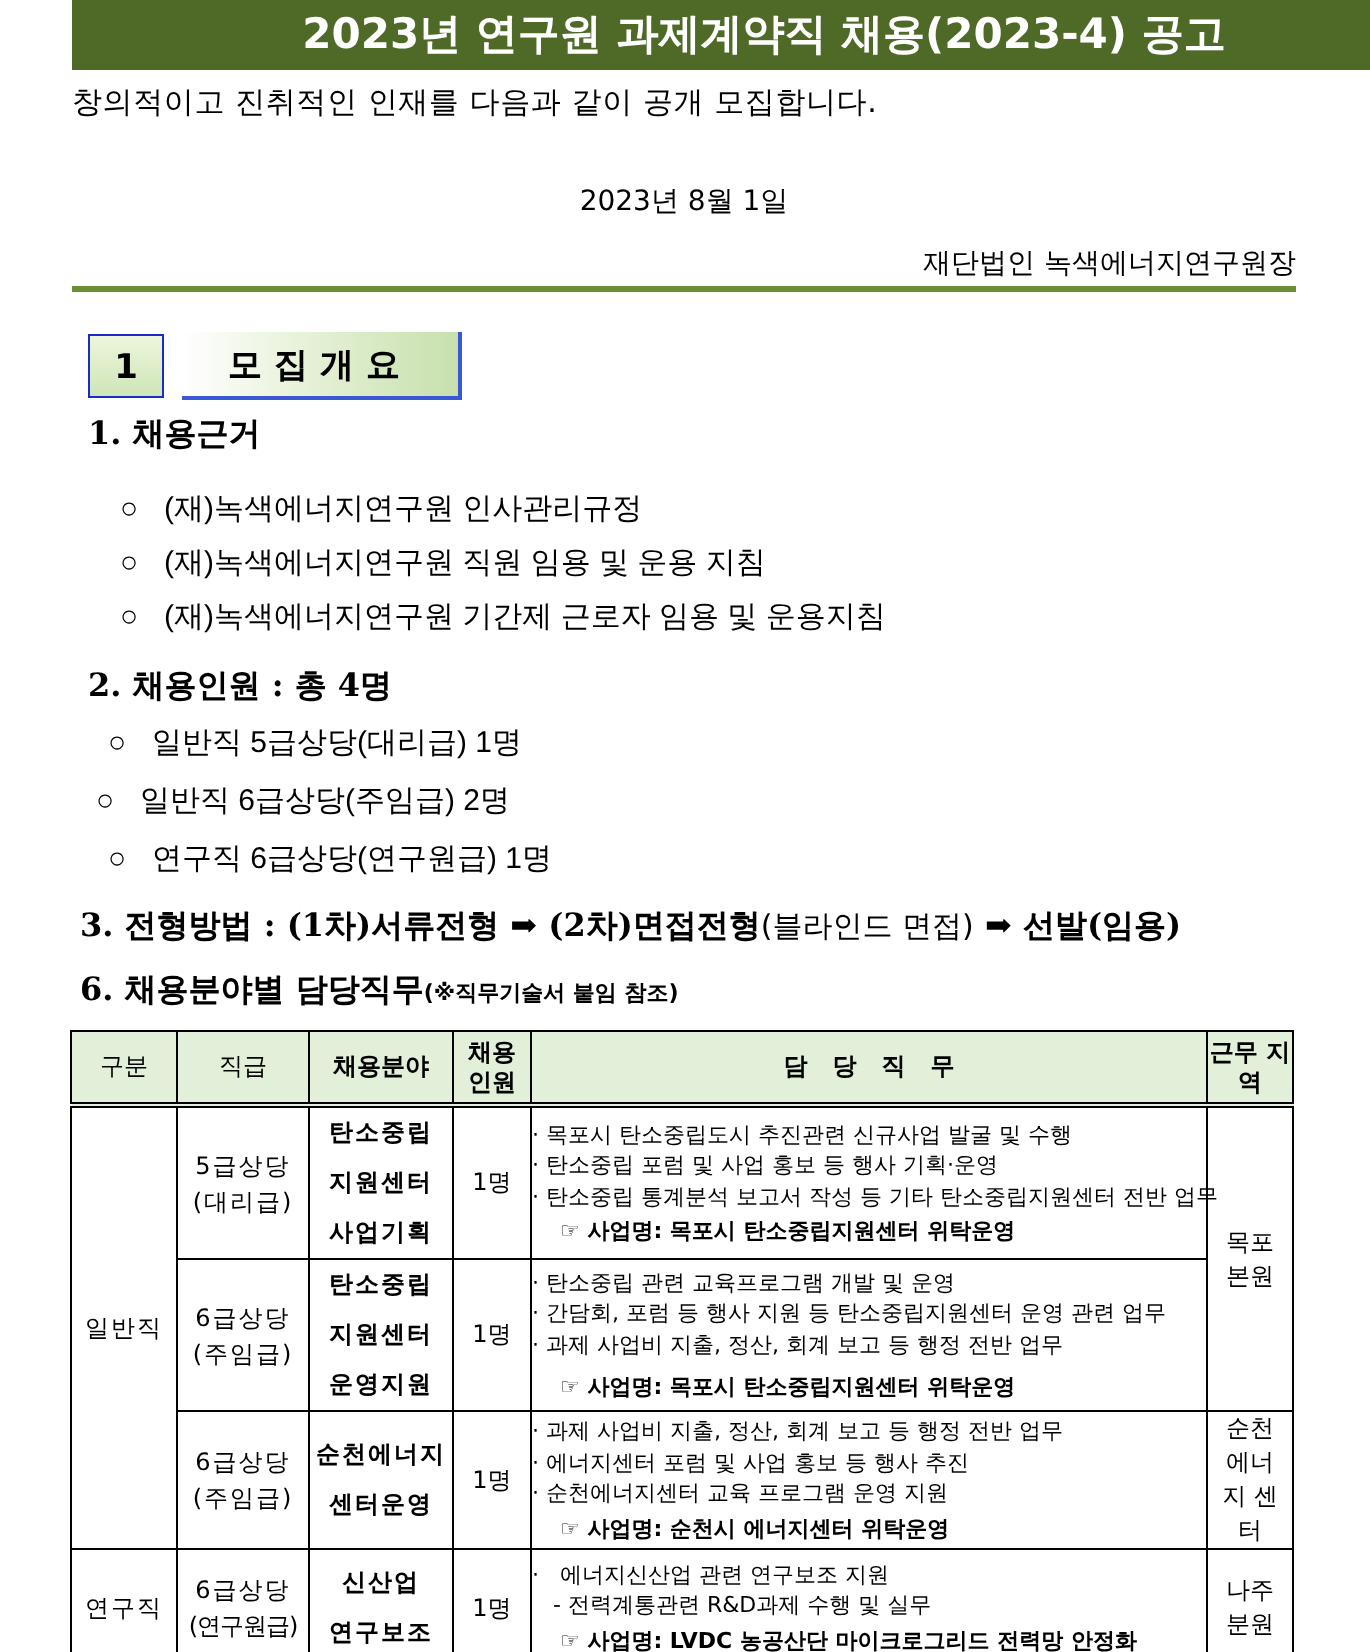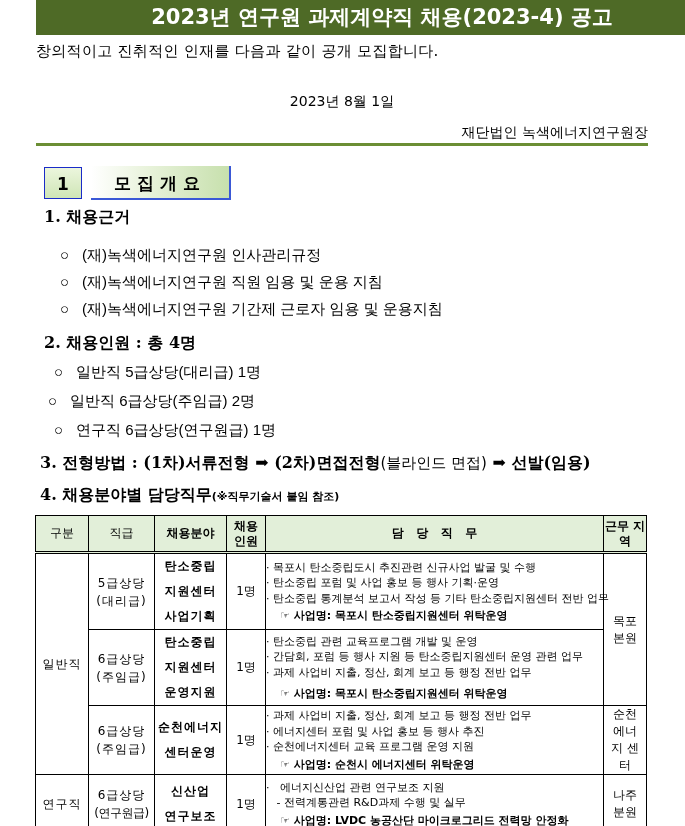--- a/index.html
+++ b/index.html
@@ -104,21 +104,21 @@
 <div class="li" style="left:60px; top:271px;"><span class="bullet">○</span><span>(재)녹색에너지연구원 직원 임용 및 운용 지침</span></div>
 <div class="li" style="left:60px; top:298px;"><span class="bullet">○</span><span>(재)녹색에너지연구원 기간제 근로자 임용 및 운용지침</span></div>
 
 <div class="h" style="left:44px; top:332px;">2. 채용인원 : 총 4명</div>
 <div class="li" style="left:54px; top:361px;"><span class="bullet">○</span><span>일반직 5급상당(대리급) 1명</span></div>
 <div class="li" style="left:48px; top:390px;"><span class="bullet">○</span><span>일반직 6급상당(주임급) 2명</span></div>
 <div class="li" style="left:54px; top:419px;"><span class="bullet">○</span><span>연구직 6급상당(연구원급) 1명</span></div>
 
 <div class="h" style="left:40px; top:452px;"><span>3. 전형방법</span><span class="h3-rest"> : (1차)서류전형 ➡ (2차)면접전형</span><span class="h3-small">(블라인드 면접)</span><span class="h3-rest"> ➡ 선발(임용)</span></div>
 
-<div class="h" style="left:40px; top:484px;"><span>4. 채용분야별 담당직무</span><span class="h4-note">(※직무기술서 붙임 참조)</span></div>
+<div class="h" style="left:40px; top:484px;"><span>6. 채용분야별 담당직무</span><span class="h4-note">(※직무기술서 붙임 참조)</span></div>
 
 <table class="jobs">
   <colgroup>
     <col style="width:53px">
     <col style="width:66px">
     <col style="width:72px">
     <col style="width:39px">
     <col style="width:338px">
     <col style="width:43px">
   </colgroup>

